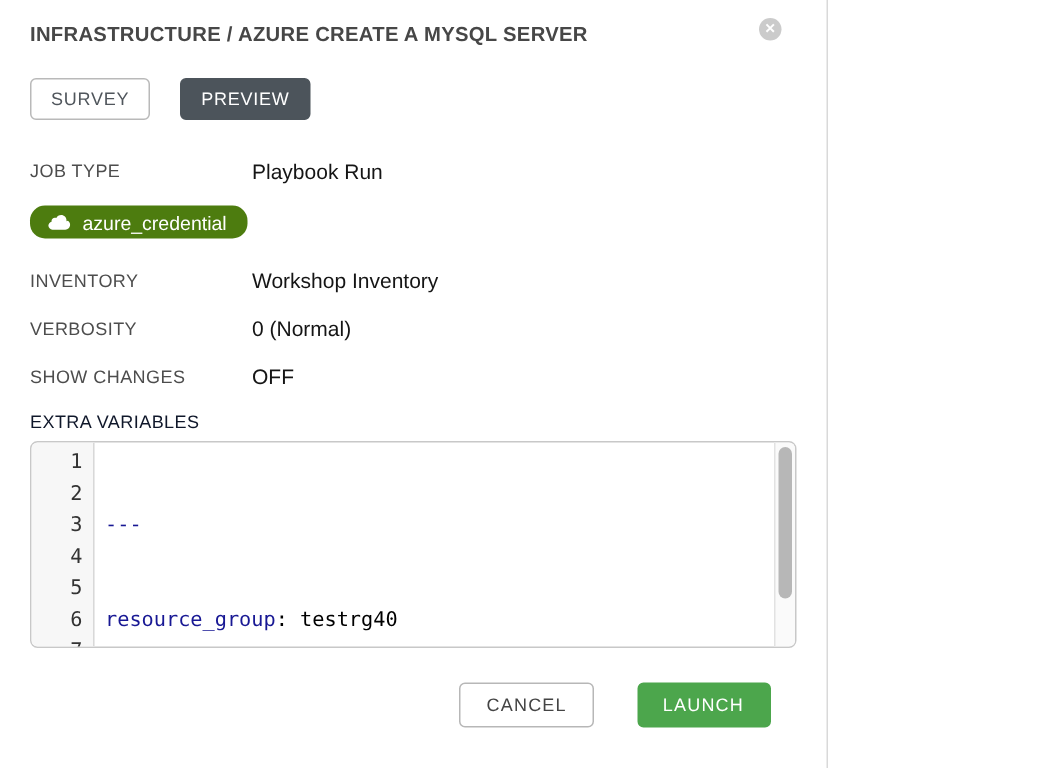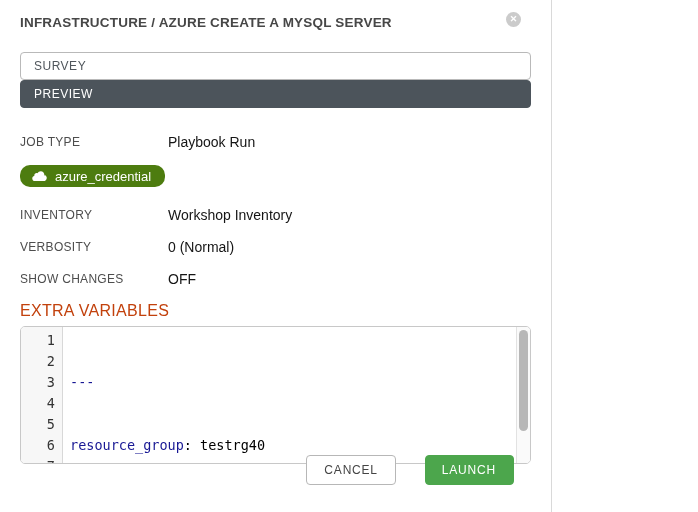--- a/index.html
+++ b/index.html
@@ -11,40 +11,40 @@
   }
   
   .hdr { padding:15px 20px 0 20px; position:relative; }
   .hdr-title { font-size:13.5px; font-weight:bold; color:#474747; letter-spacing:.2px; }
   .close-btn {
     position:absolute; top:12px; right:30px; width:15px; height:15px;
     background:#cbcbcb; border-radius:50%; color:#fff; cursor:pointer;
     font-size:9px; line-height:15px; text-align:center; font-weight:bold;
   }
   
-  .tabs { display:flex; margin:22px 20px 0 20px;flex-direction:column; }
+  .tabs { display:flex; gap:20px; margin:22px 20px 0 20px; }
   .tab {
     font-size:12px; letter-spacing:.5px; border-radius:4px; cursor:pointer;
     padding:7px 13px; line-height:1;
   }
   .tab-survey { background:#fff; border:1px solid #b9b9b9; color:#50565c; }
   .tab-preview { background:#4c545b; border:1px solid #4c545b; color:#fff; }
   
   .fields { margin:25px 20px 0 20px; }
   .frow { display:flex; align-items:center; margin-bottom:15px; min-height:17px; }
   .frow.cred { margin-bottom:19px; }
   .flabel { width:148px; flex:0 0 148px; font-size:12px; color:#4d4d4d; letter-spacing:.3px; }
   .fvalue { font-size:14px; color:#151515; }
   .cred-badge {
     display:inline-flex; align-items:center; gap:8px; cursor:pointer;
     background:#4d7c0f; color:#fff; border-radius:10px; height:22px;
     padding:0 14px 0 12px; font-size:13px;
   }
   .cred-badge svg { display:block; }
-  .ev-label { margin:0 20px 6px 20px; font-size:16px; color:#c2410c; letter-spacing:.3px; }
+  .ev-label { margin:0 20px 6px 20px; font-size:12px; color:#0f172a; letter-spacing:.3px; }
   
   .editor {
     margin:0 20px; height:138px; border:1px solid #c8c8c8; border-radius:5px;
     display:flex; overflow:hidden; background:#fff;
     font-family:"DejaVu Sans Mono", monospace; font-size:13.5px; line-height:21px;
   }
   .gutter {
     flex:0 0 42px; background:#f7f7f7; border-right:1px solid #d8d8d8;
     text-align:right; padding:3px 7px 0 0; color:#333;
   }

